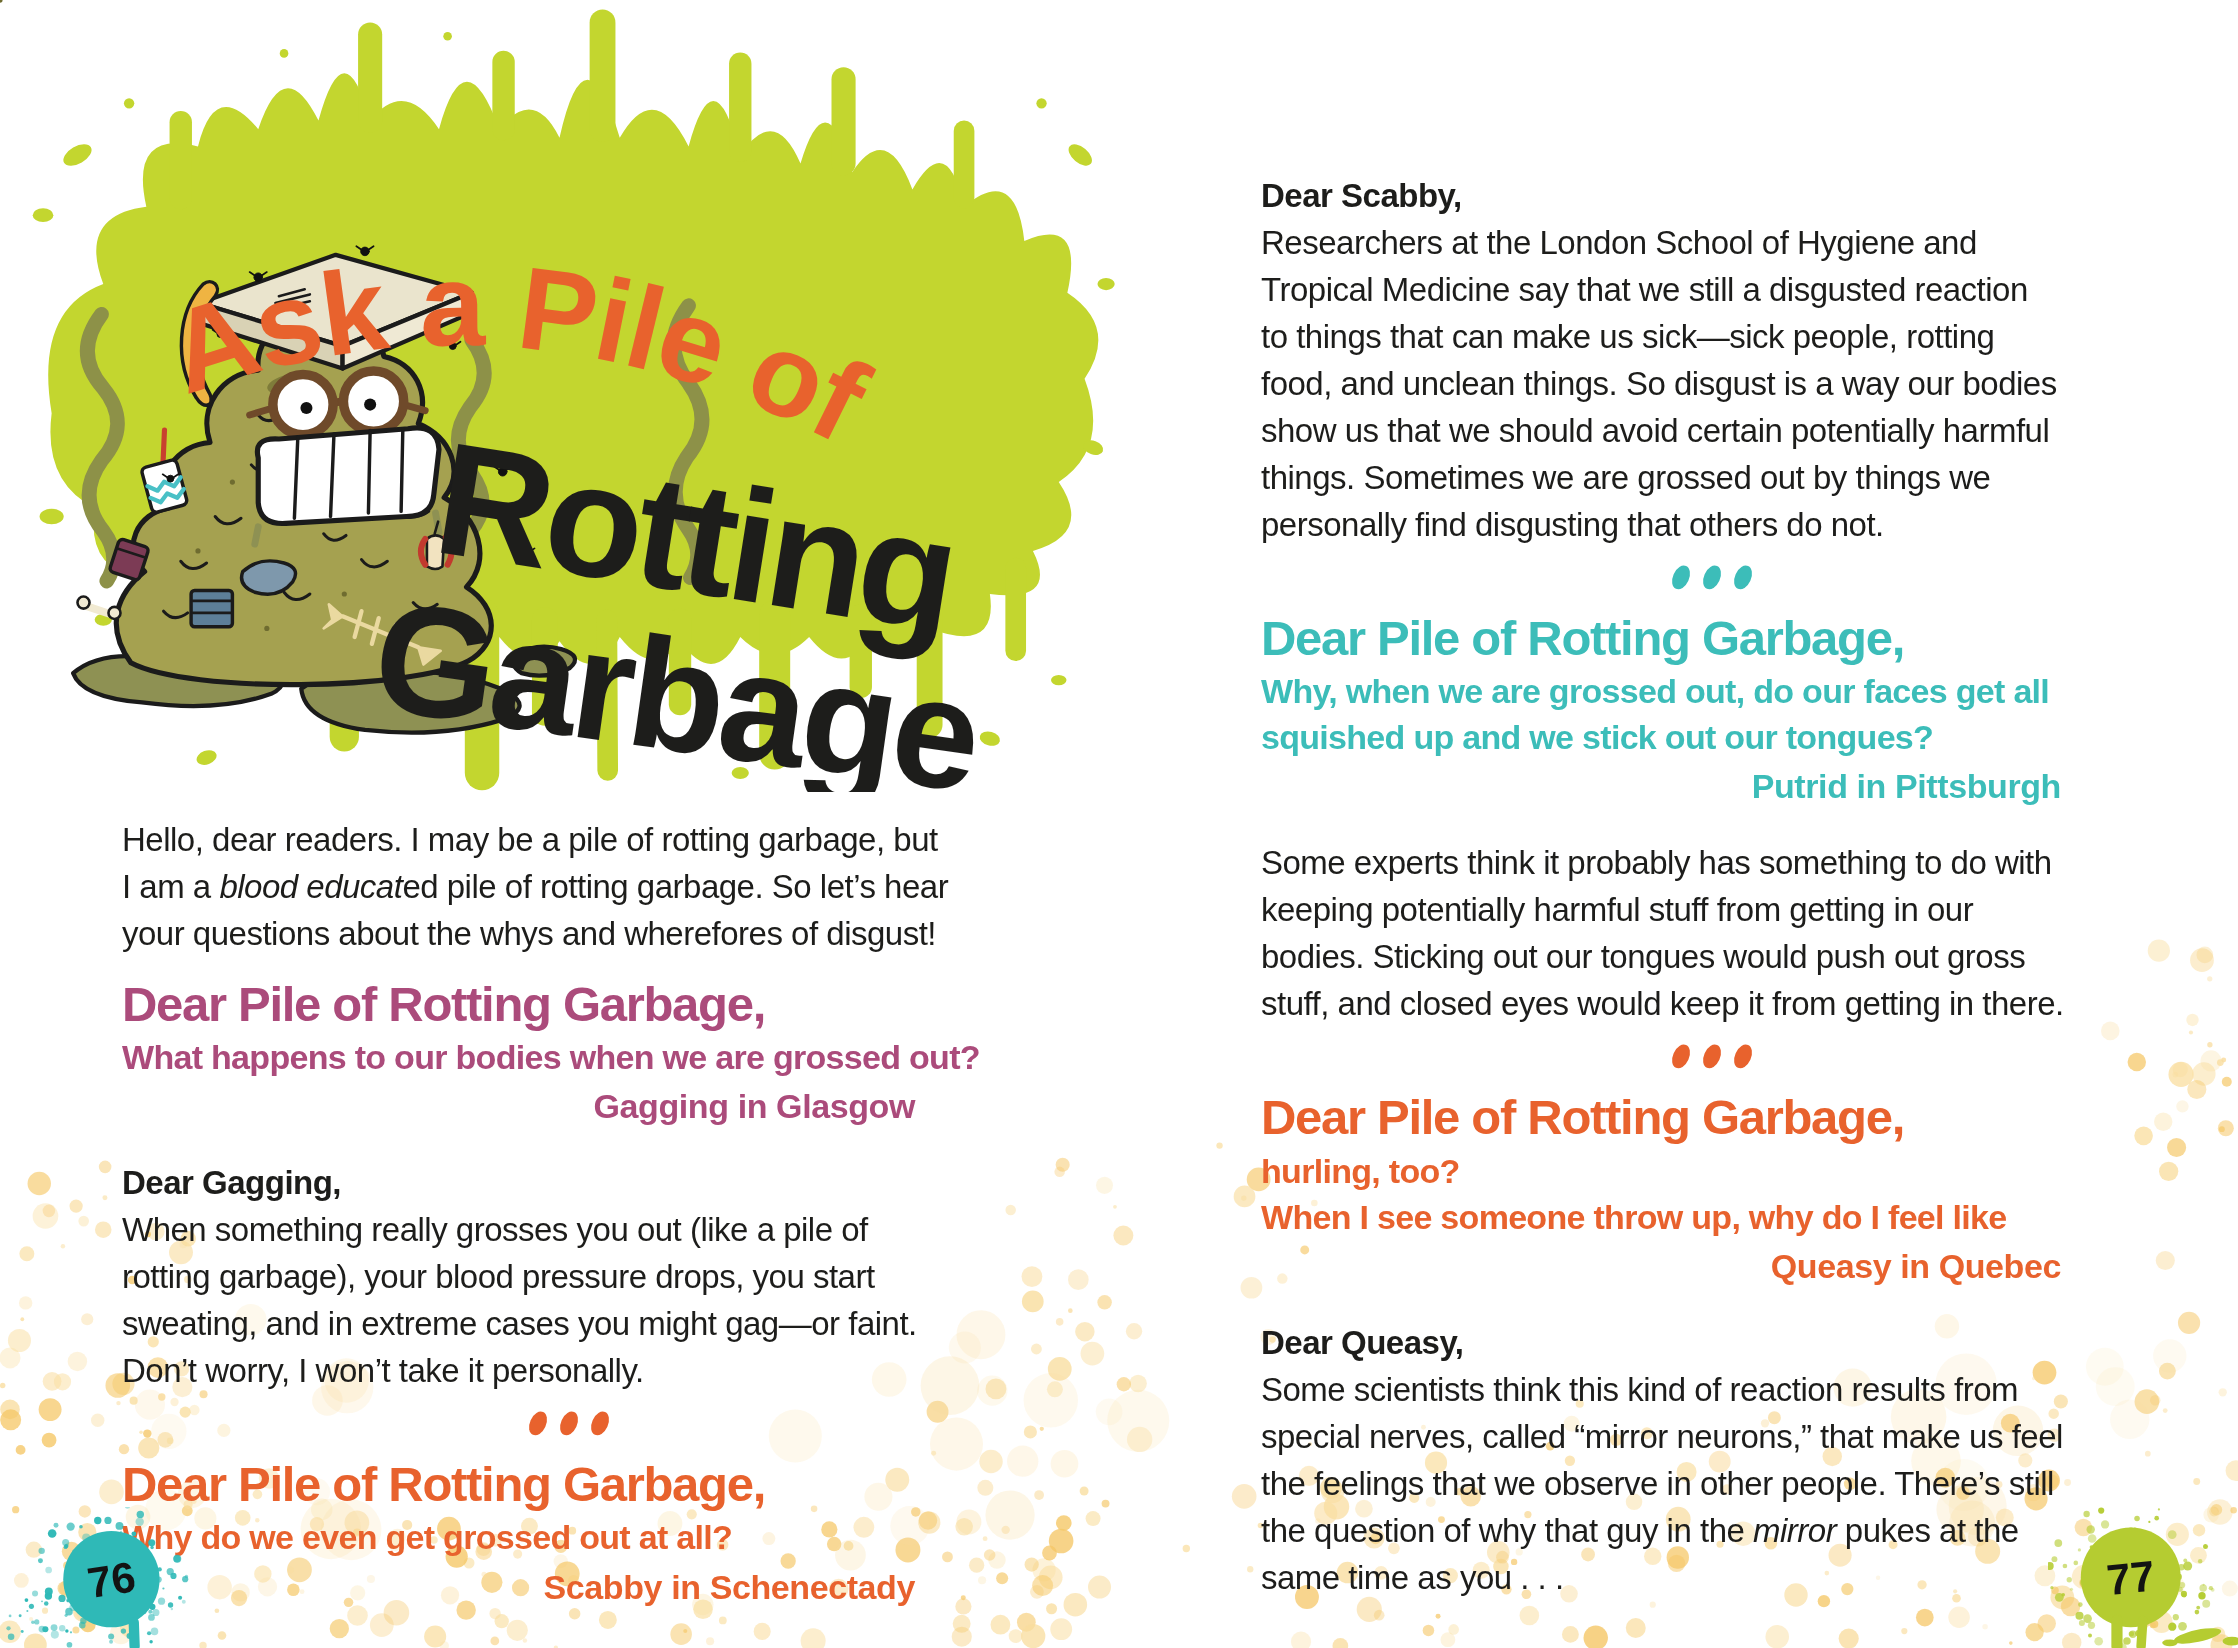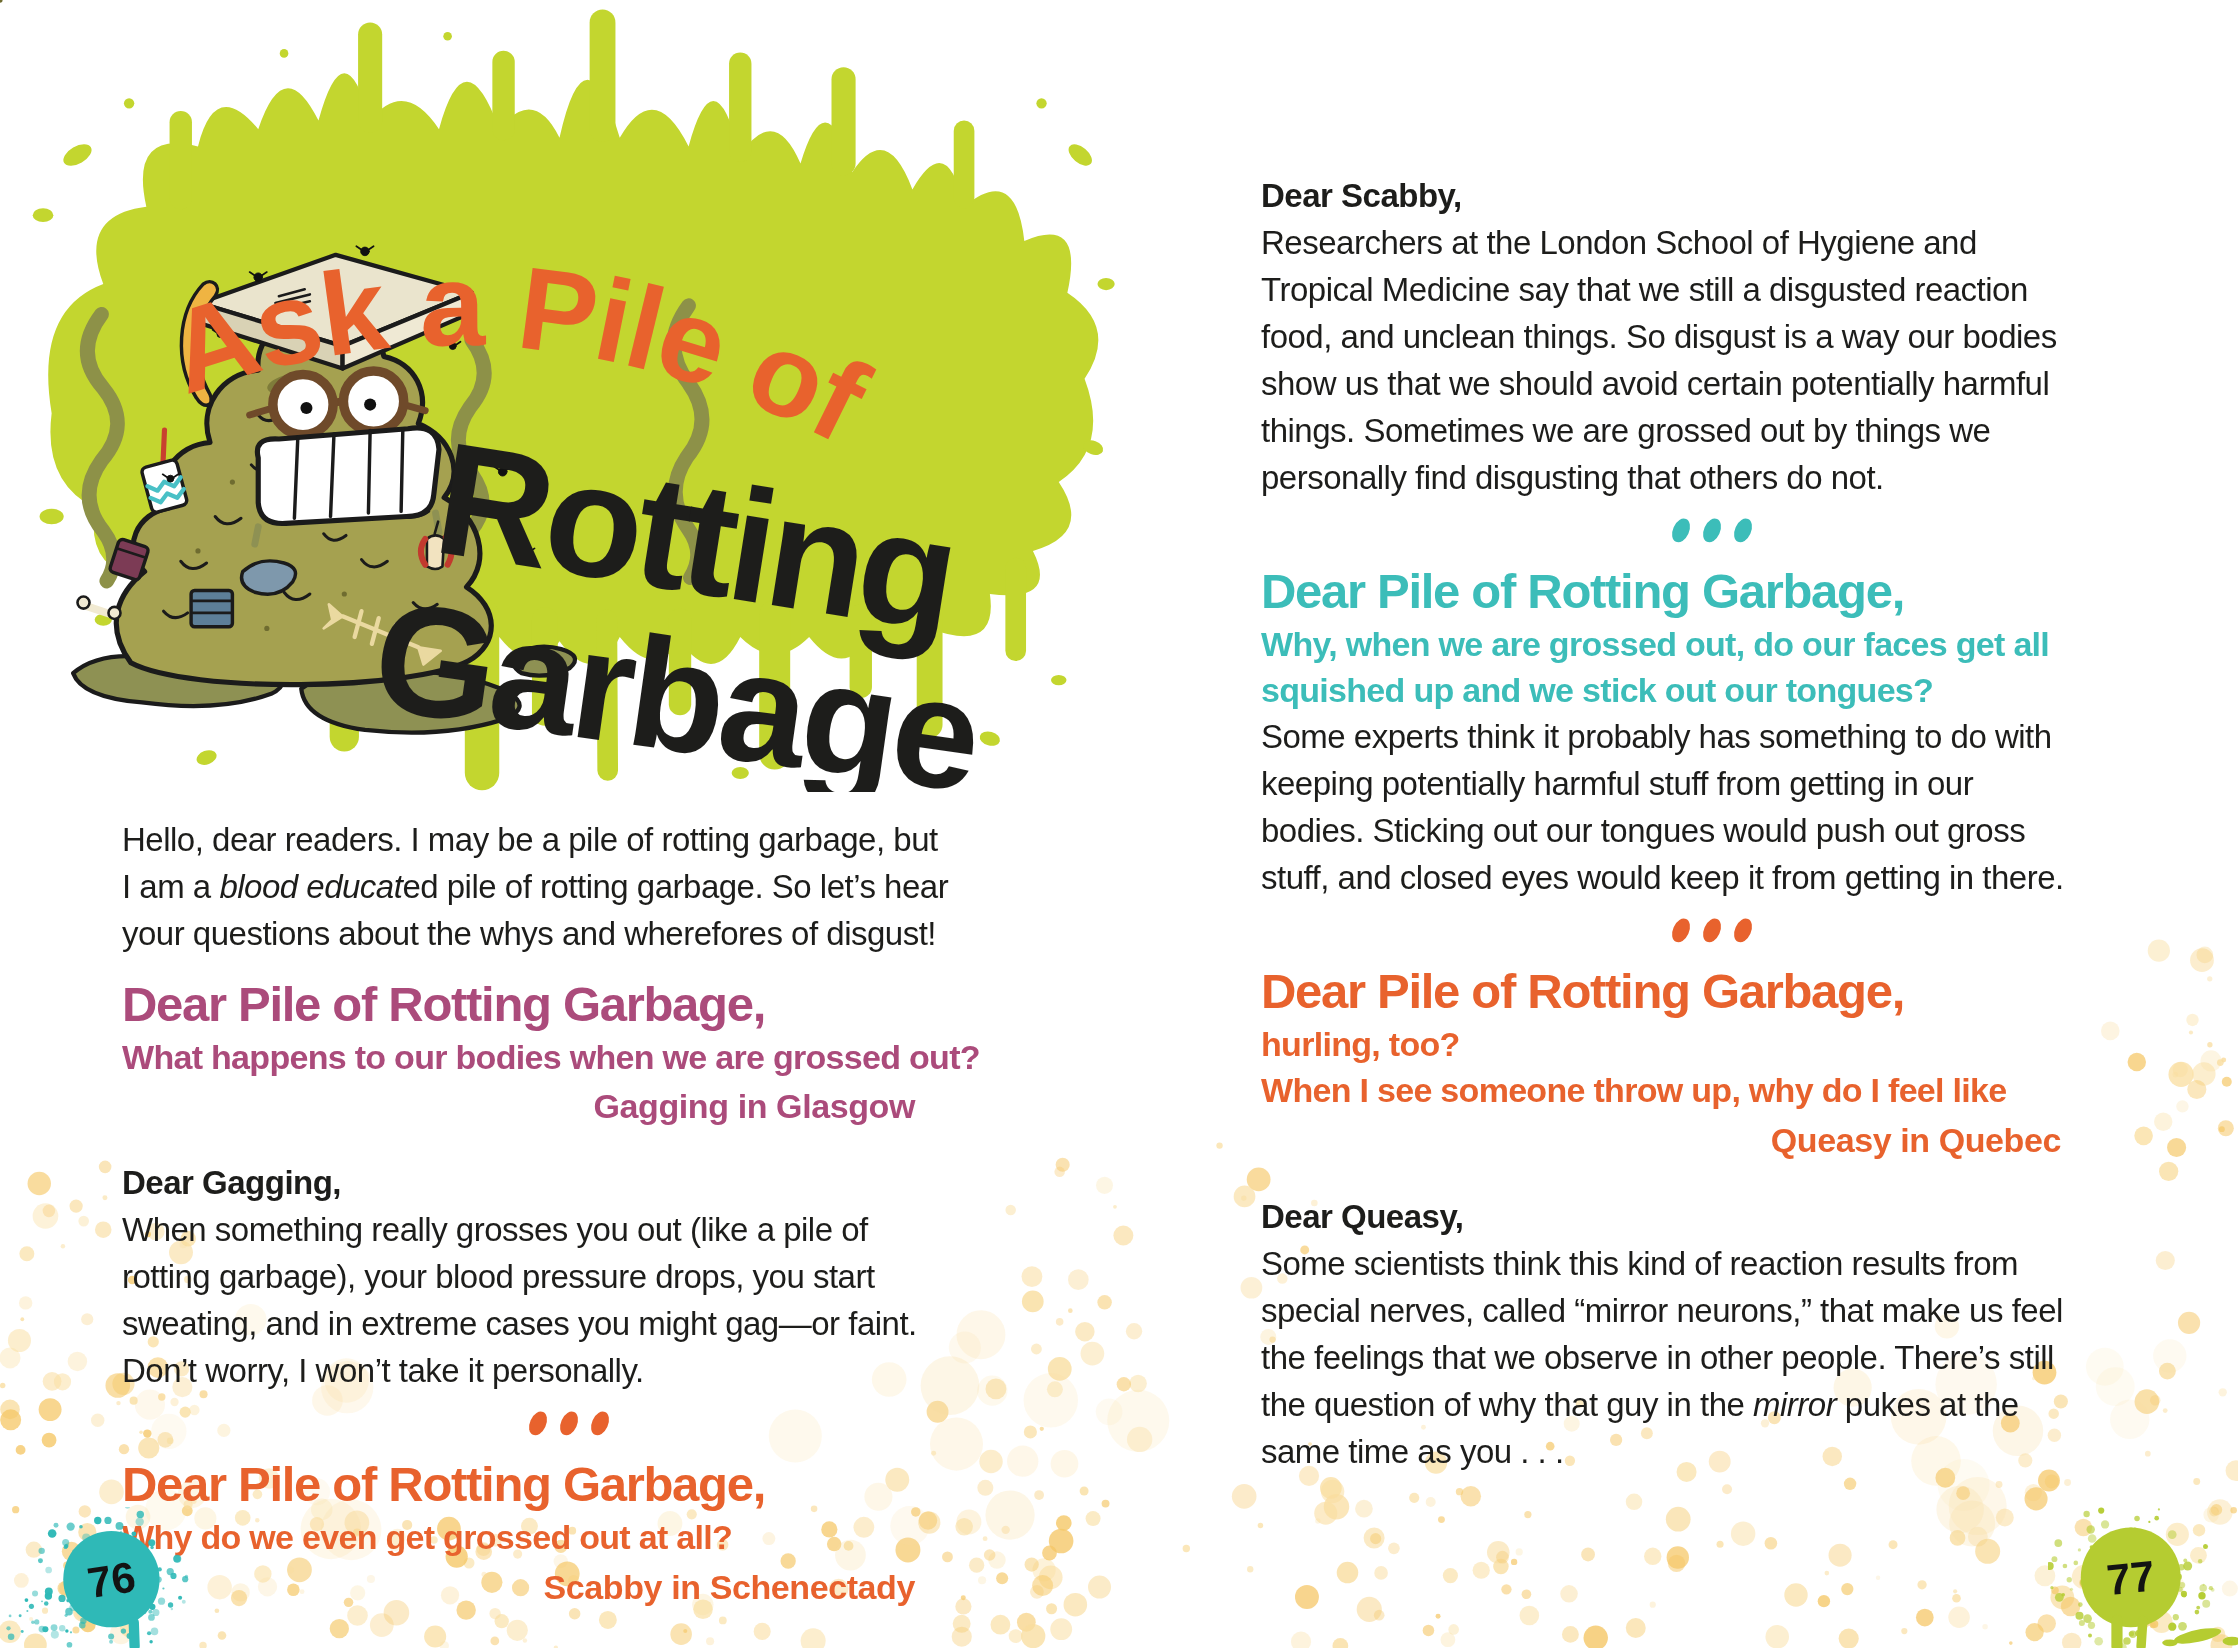--- a/index.html
+++ b/index.html
@@ -780,36 +780,40 @@
         <div class="line"><span>Scabby in Schenectady</span></div>
       </div>
     </div>
   <div class="col right" id="rightCol">
       <div class="blk salutation">
         <div class="line"><span>Dear Scabby,</span></div>
       </div>
       <div class="blk body">
         <div class="line"><span>Researchers at the London School of Hygiene and</span></div>
         <div class="line"><span>Tropical Medicine say that we still a disgusted reaction</span></div>
+        <div class="line"><span>to things that can make us sick—sick people, rotting</span></div>
         <div class="line"><span>food, and unclean things. So disgust is a way our bodies</span></div>
         <div class="line"><span>show us that we should avoid certain potentially harmful</span></div>
         <div class="line"><span>things. Sometimes we are grossed out by things we</span></div>
         <div class="line"><span>personally find disgusting that others do not.</span></div>
       </div>
       <div class="blk divider c-teal">
         <span class="dot"></span>
         <span class="dot"></span>
         <span class="dot"></span>
       </div>
       <div class="blk heading c-teal">
         <div class="line"><span>Dear Pile of Rotting Garbage,</span></div>
       </div>
       <div class="blk question c-teal">
         <div class="line"><span>Why, when we are grossed out, do our faces get all</span></div>
         <div class="line"><span>squished up and we stick out our tongues?</span></div>
+      </div>
+      <div class="blk signature c-teal">
+        <div class="line"><span>Putrid in Pittsburgh</span></div>
       </div>
       <div class="blk body">
         <div class="line"><span>Some experts think it probably has something to do with</span></div>
         <div class="line"><span>keeping potentially harmful stuff from getting in our</span></div>
         <div class="line"><span>bodies. Sticking out our tongues would push out gross</span></div>
         <div class="line"><span>stuff, and closed eyes would keep it from getting in there.</span></div>
       </div>
       <div class="blk divider c-orange">
         <span class="dot"></span>
         <span class="dot"></span>

